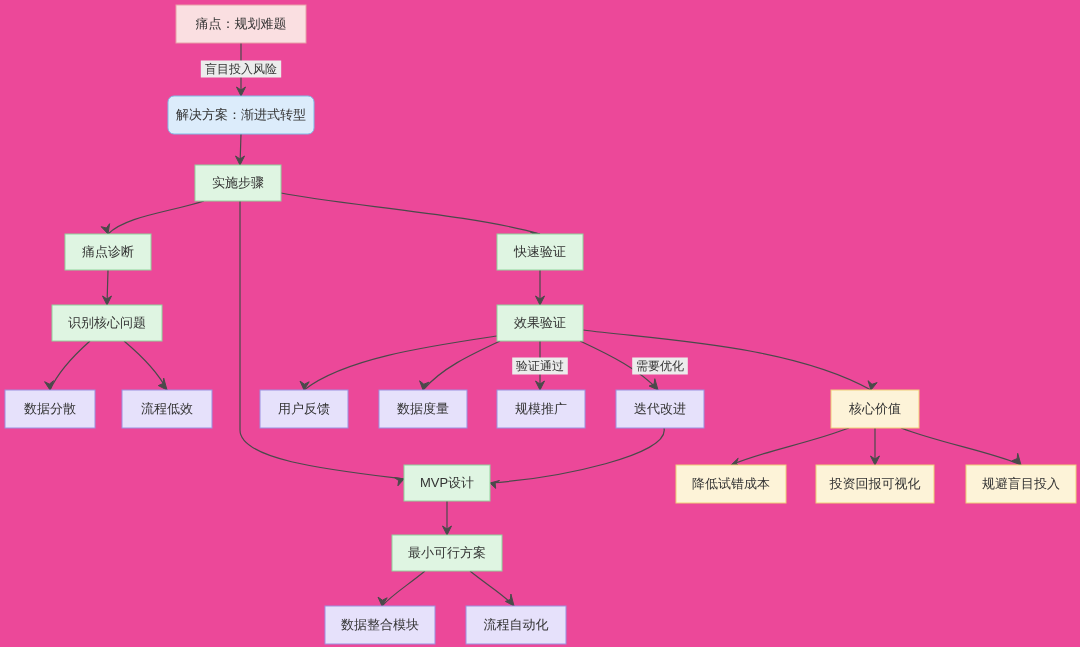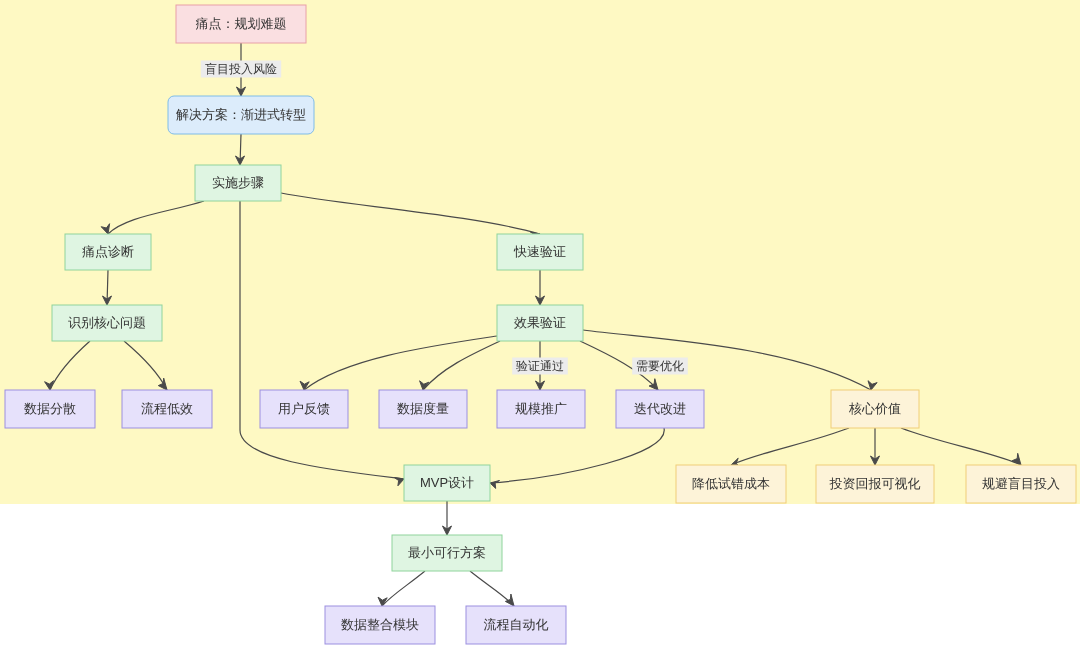--- a/index.html
+++ b/index.html
@@ -9,22 +9,22 @@
   }
   body {
     width: 1080px;
     height: 647px;
     overflow: hidden;
     font-family: "Liberation Sans", "DejaVu Sans", sans-serif;
   }
   #diagram-root {
     position: relative;
     width: 1080px;
-    height: 504px;
-    background: #fef9c3;
+    height: 647px;
+    background: #ec4899;
   }
   svg#flowchart {
     display: block;
     width: 1080px;
     height: 647px;
   }
   .node-rect {
     stroke-width: 1px;
   }
   .node-label {

